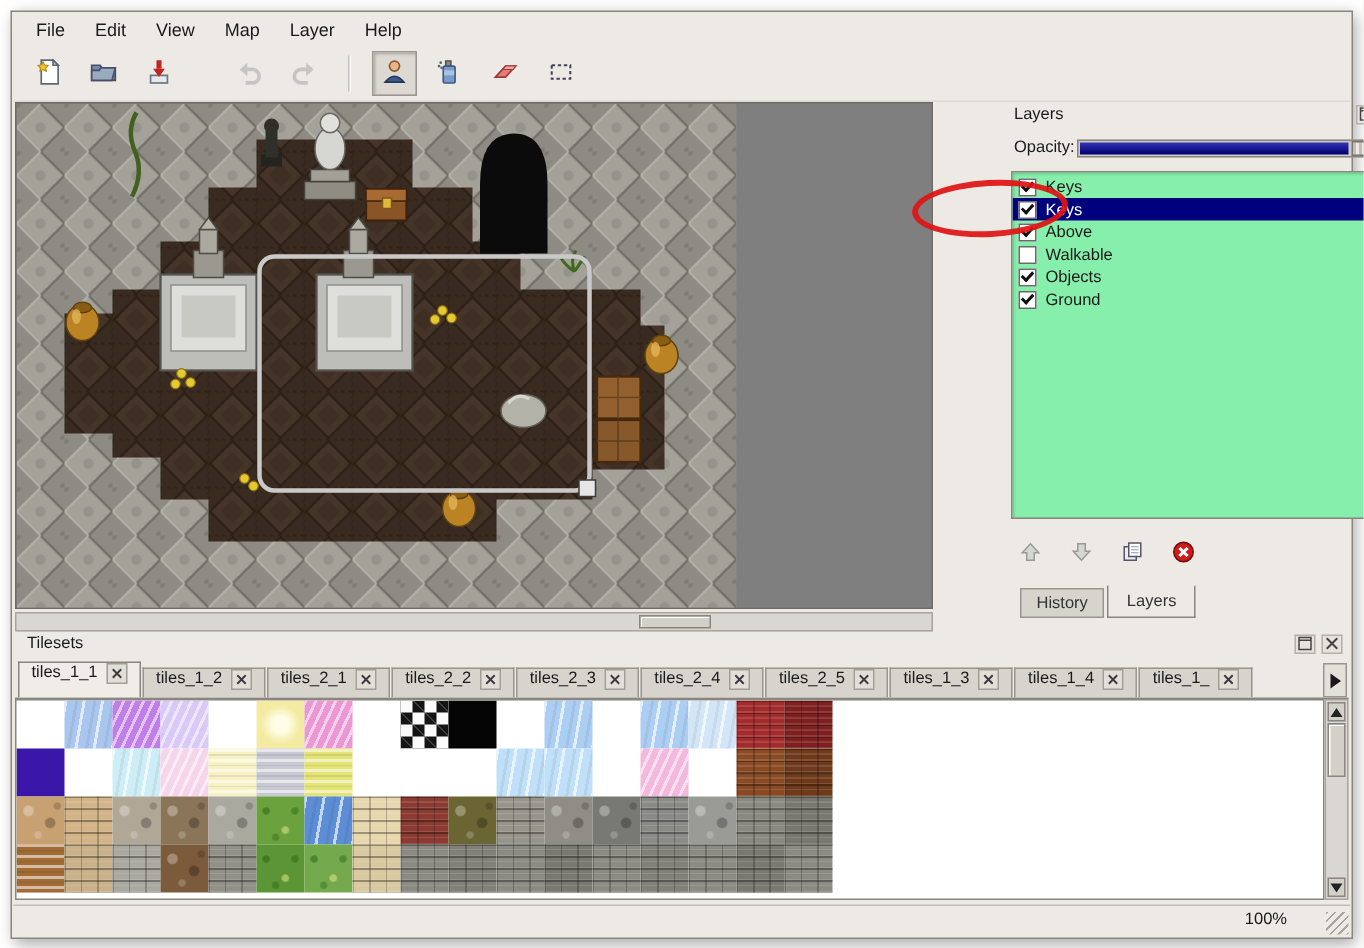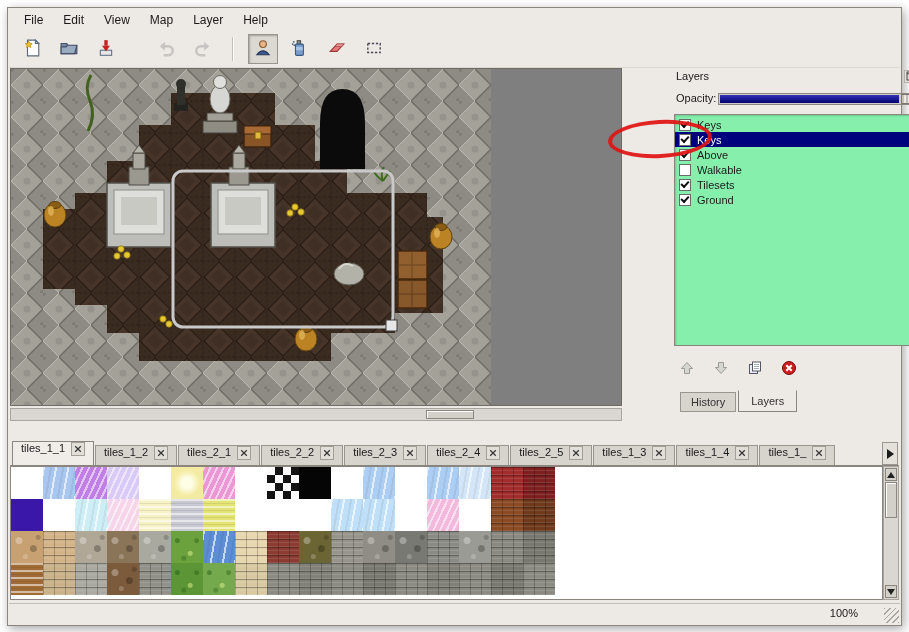--- a/index.html
+++ b/index.html
@@ -340,21 +340,21 @@
         <div class="lrow">
           <span class="cb checked"></span>
           <span class="llabel">Above</span>
         </div>
         <div class="lrow">
           <span class="cb"></span>
           <span class="llabel">Walkable</span>
         </div>
         <div class="lrow">
           <span class="cb checked"></span>
-          <span class="llabel">Tilesets</span>
+          <span class="llabel">Objects</span>
         </div>
         <div class="lrow">
           <span class="cb checked"></span>
           <span class="llabel">Ground</span>
         </div>
       </div>
     <div class="layer-toolbar">
         <button class="ltbtn disabled">
           <span><svg viewBox="0 0 16 16" width="16" height="16">
               <path d="M8 2.5 L13.5 8.5 H10.5 V13.5 H5.5 V8.5 H2.5 z" fill="#d6d6d2" stroke="#9a9a94"></path>
@@ -381,20 +381,36 @@
       </div>
     <div class="rtabs">
         <div class="rtab">History</div>
         <div class="rtab active">Layers</div>
       </div>
   </div>
 
   <div class="annotation"></div>
 
   <div class="tilesets">
+    <div class="phead">
+      <span class="ptitle">Tilesets</span>
+      <span class="winbtns">
+          <button class="winbtn">
+            <span><svg viewBox="0 0 10 10" width="10" height="10">
+                <rect x="1" y="1" width="8" height="8" fill="none" stroke="#444444"></rect>
+                <path d="M1 2.8 h8" stroke="#444444"></path>
+              </svg></span>
+          </button>
+          <button class="winbtn">
+            <span><svg viewBox="0 0 10 10" width="10" height="10">
+                <path d="M1.5 1.5 L8.5 8.5 M8.5 1.5 L1.5 8.5" stroke="#444444" stroke-width="1.4"></path>
+              </svg></span>
+          </button>
+        </span>
+    </div>
     <div class="tabbar">
         <div class="ttab active">
           <span class="tlabel">tiles_1_1</span>
           <span class="tclose">
             <svg viewBox="0 0 10 10" width="8" height="8">
               <path d="M1.5 1.5 L8.5 8.5 M8.5 1.5 L1.5 8.5" stroke="#3a3a3a" stroke-width="1.6"></path>
             </svg>
           </span>
         </div>
         <div class="ttab">

